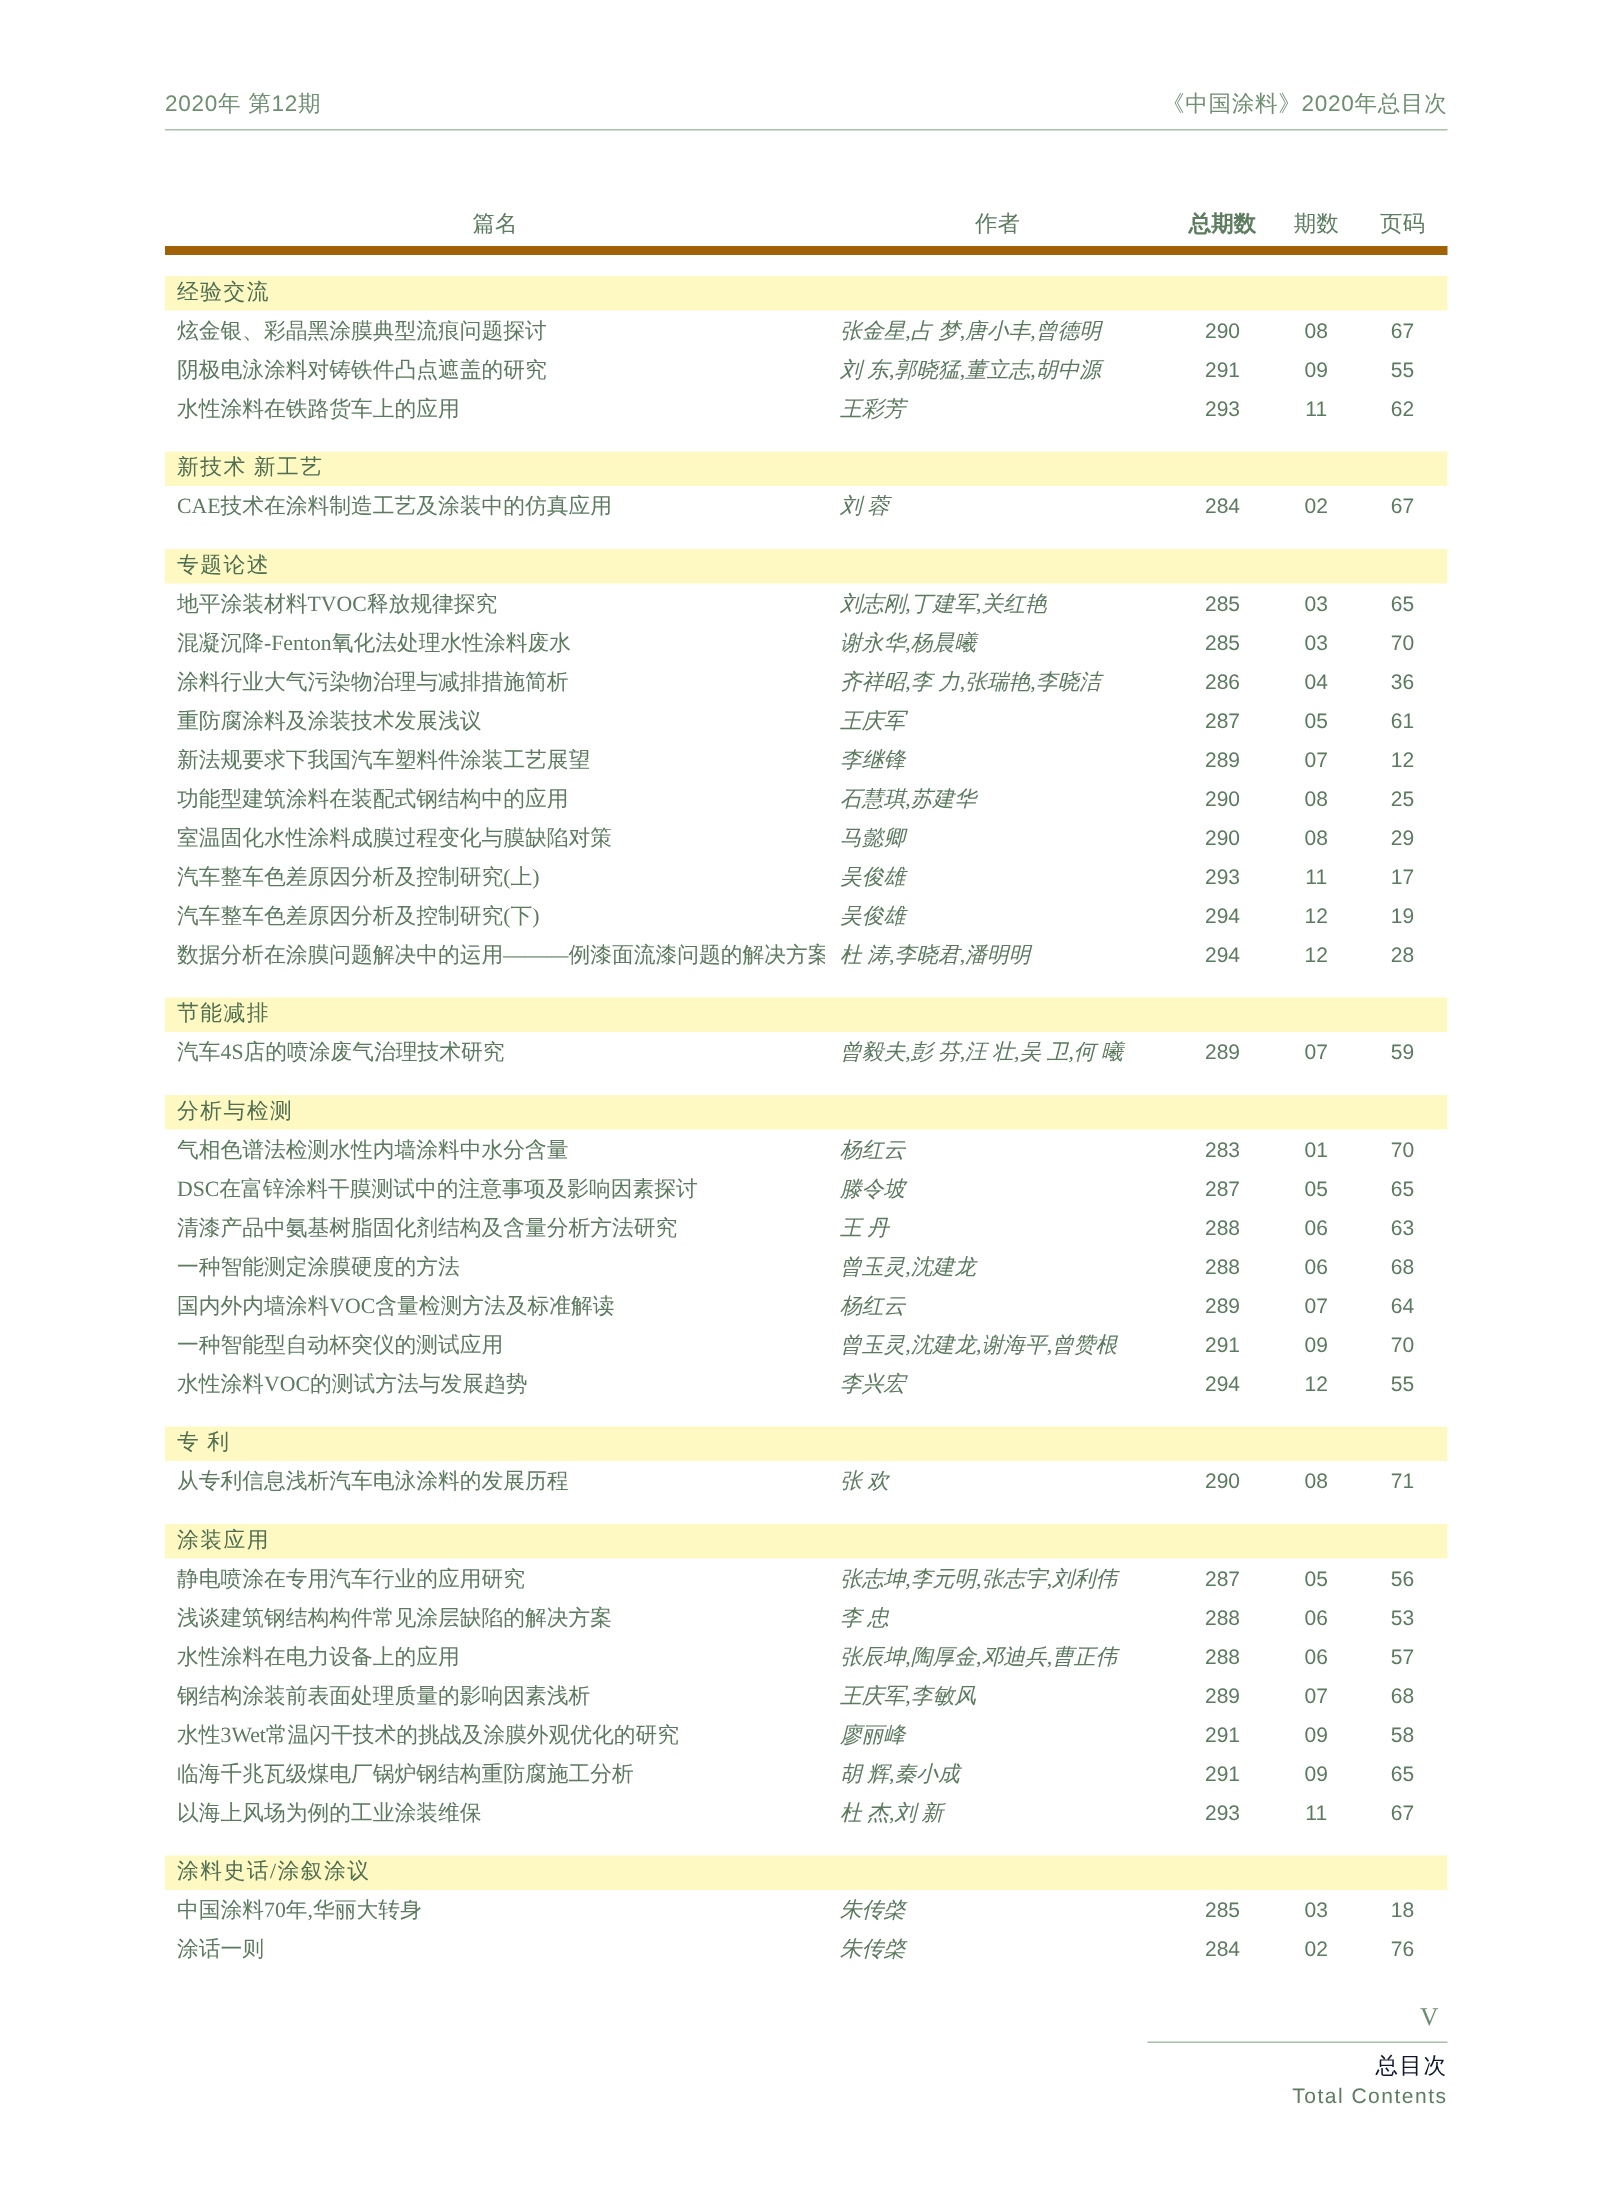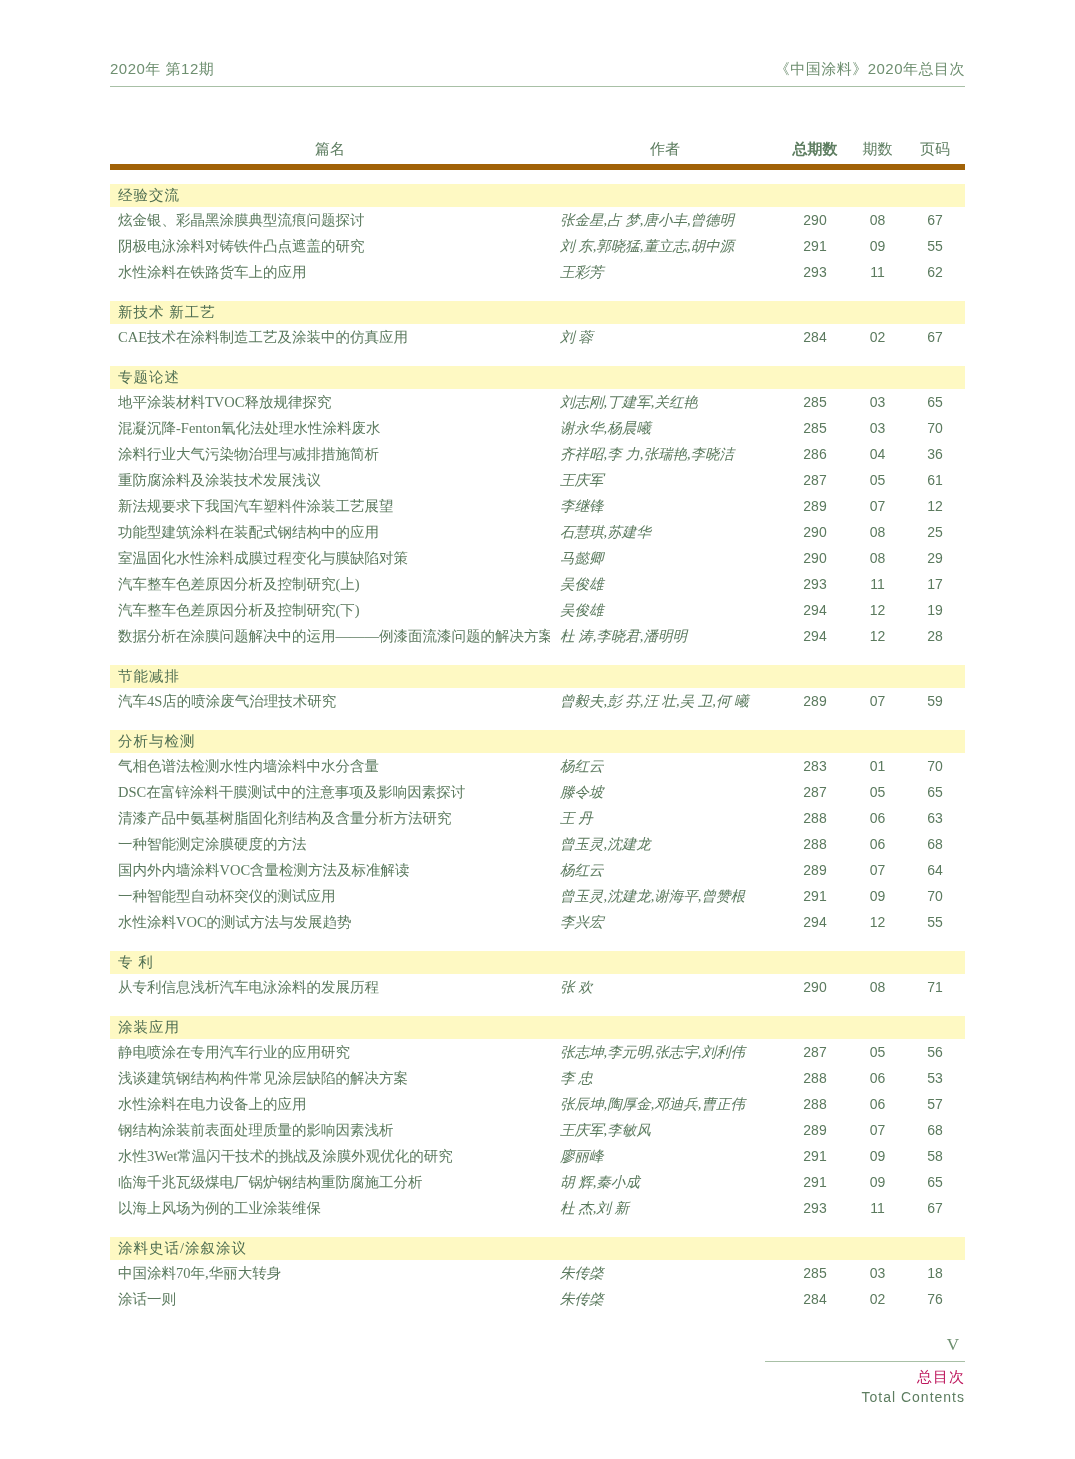--- a/index.html
+++ b/index.html
@@ -119,21 +119,21 @@
   .footer-rule {
     margin-top: 6px;
     margin-left: auto;
     width: 200px;
     height: 1px;
     background: #a8c0a6;
   }
   .foot-cn {
     margin-top: 6px;
     font-size: 15px;
-    color: #be185d;
+    color: #0f172a;
     letter-spacing: 1px;
   }
   .foot-en {
     margin-top: 2px;
     font-size: 14px;
     color: #5d7d60;
     font-family: Liberation Sans, sans-serif;
     letter-spacing: 1px;
   }
 </style>

